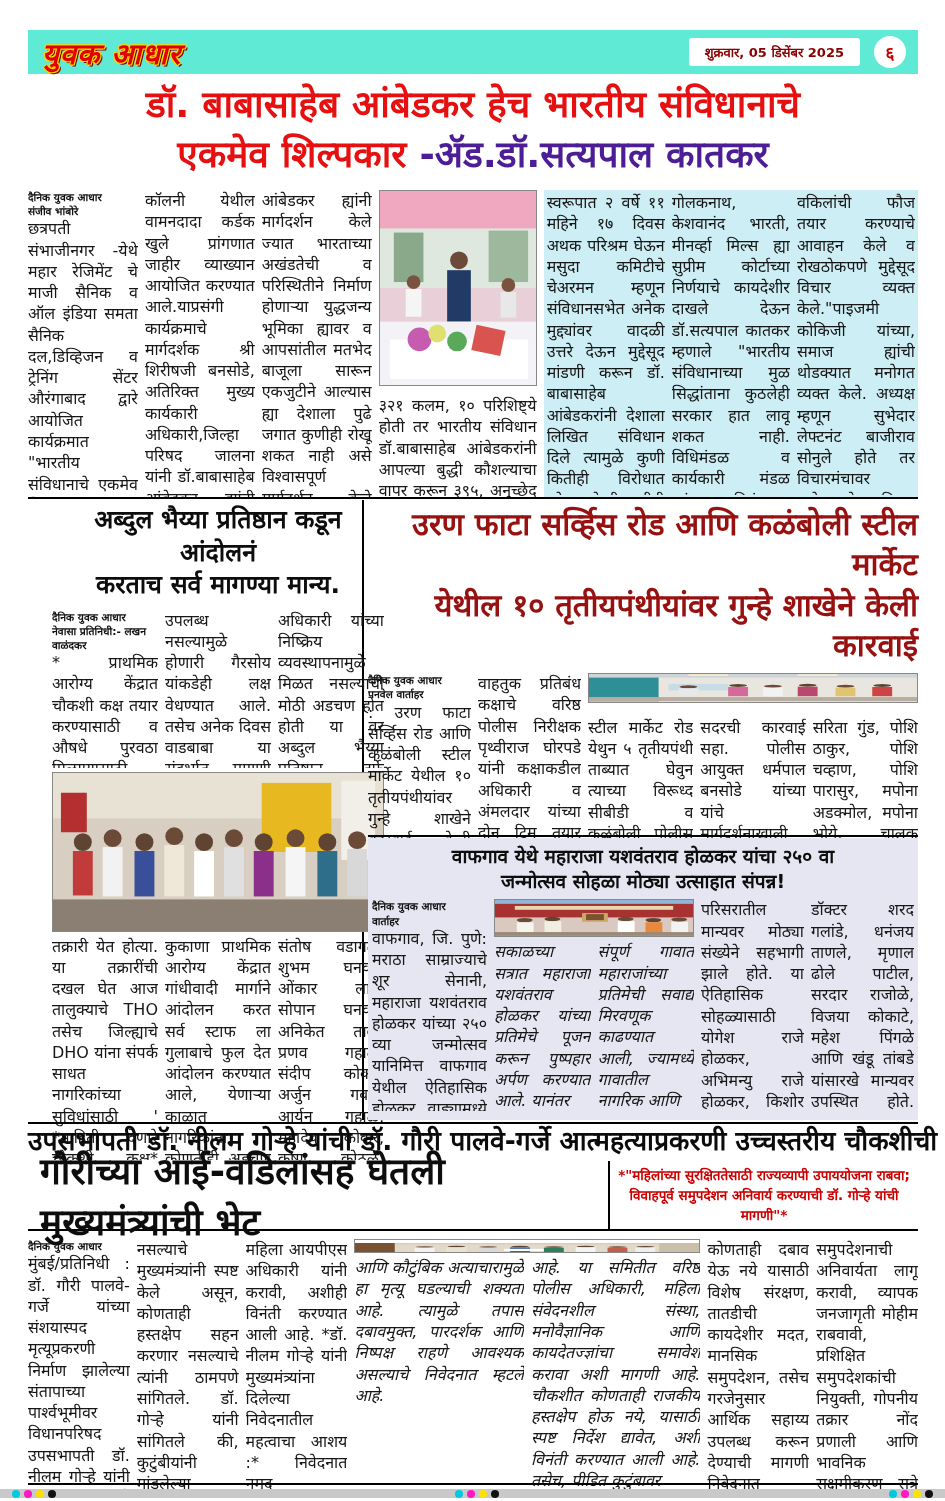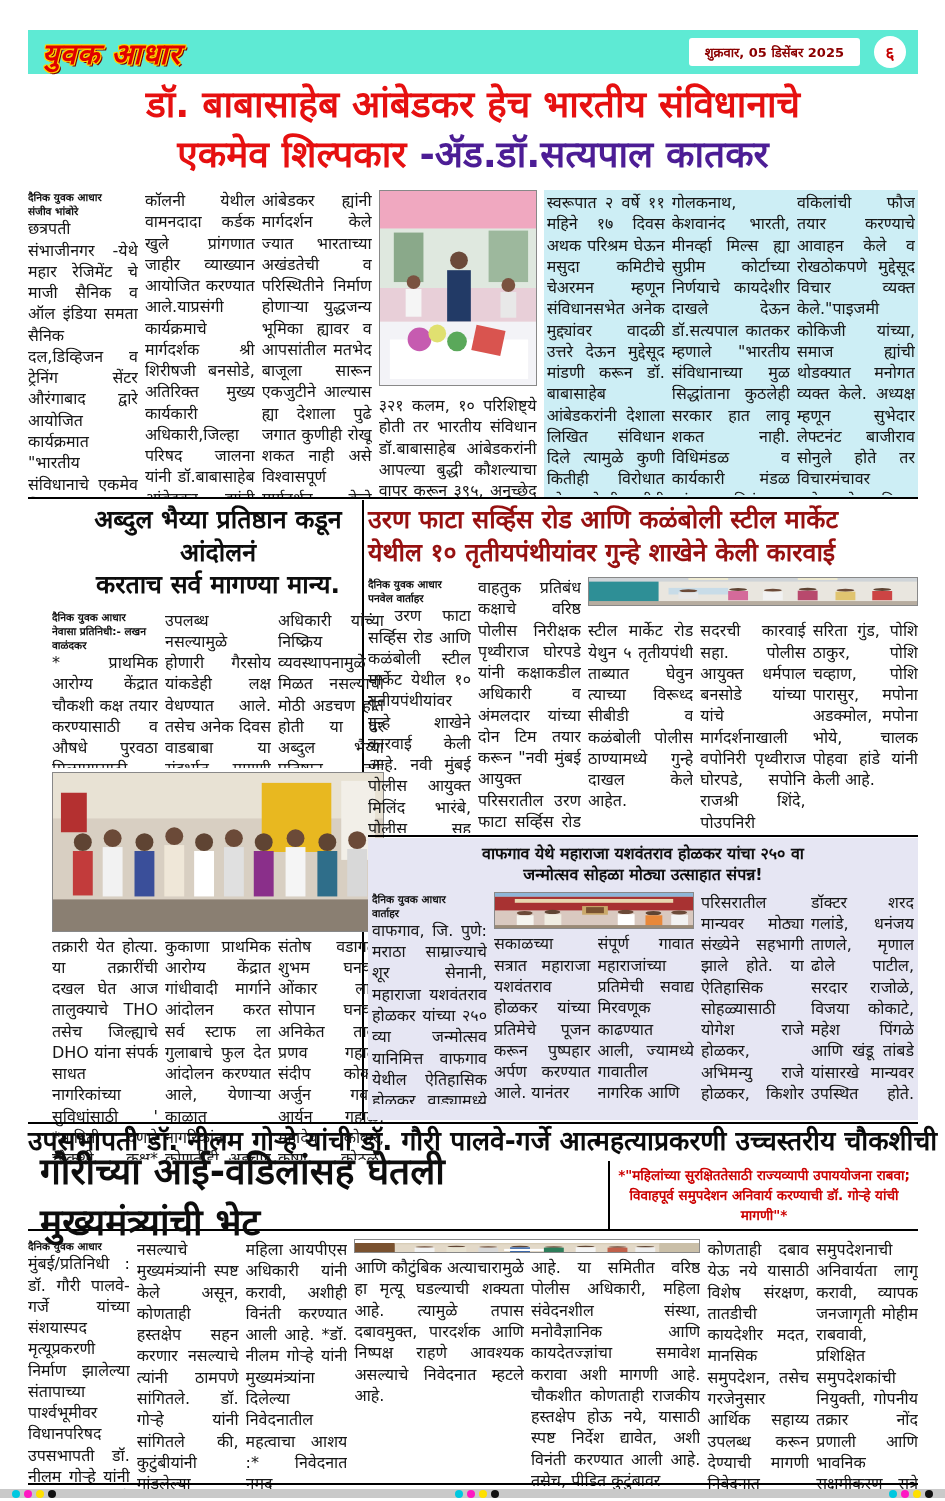--- a/index.html
+++ b/index.html
@@ -32,45 +32,45 @@
   
   .hline{position:absolute;background:#000;height:1.5px;}
   .vline{position:absolute;background:#000;width:1.5px;}
   
   .abdul{position:absolute;left:28px;top:502px;width:332px;height:618px;margin-left:24px;}
   .abdul h2{margin:2px 0 8px 0;text-align:center;font-size:25px;line-height:1.3;color:#0d0d0d;}
   .threecol{display:flex;gap:7px;}
   .threecol .col{flex:1;}
   
   .uran{position:absolute;left:368px;top:502px;width:550px;height:330px;}
-  .uran h2{margin:2px 0 8px 0;text-align:left;font-size:25px;line-height:1.3;color:#971111;}
+  .uran h2{margin:2px 0 8px 0;text-align:right;font-size:31px;line-height:1.3;color:#971111;}
   .uran-body{display:flex;gap:7px;height:256px;}
   .uran-body .col{flex:0 0 103px;}
   .uran-right{flex:1;display:flex;flex-direction:column;gap:14px;}
   .uran-caption{display:flex;gap:7px;flex:1;}
   .uran-caption .col{flex:1;}
   
   .holkar{position:absolute;left:368px;top:838px;width:550px;height:282px;background:#e6e6f3;padding:4px 4px 0 4px;}
-  .holkar h2{margin:2px 0 6px 0;text-align:center;font-size:16px;line-height:1.3;color:#0d0d0d;}
+  .holkar h2{margin:2px 0 6px 0;text-align:center;font-size:19px;line-height:1.3;color:#0d0d0d;}
   .holkar-body{display:flex;gap:7px;height:212px;}
   .holkar-body .c1{flex:0 0 115px;}
-  .holkar-mid{flex:0 0 200px;display:flex;flex-direction:column;gap:4px;}
+  .holkar-mid{flex:0 0 200px;display:flex;flex-direction:column;gap:4px;font-style:italic;}
   .holkar-cap{display:flex;gap:7px;flex:1;}
   .holkar-cap .col{flex:1;}
   .holkar-body .c3,.holkar-body .c4{flex:1;}
   
   .gorhe{position:absolute;left:28px;top:1124px;width:890px;height:362px;}
   .gorhe h2{margin:0;text-align:center;font-size:26.5px;line-height:1.25;color:#0b0b0b;white-space:nowrap;}
   .subrow{display:flex;align-items:center;border-bottom:2px solid #000;height:70px;margin-top:4px;}
   .sub-left{flex:0 0 580px;font-size:37px;font-weight:bold;color:#0d0d0d;padding-left:12px;}
   .sub-div{width:2px;background:#000;height:100%;}
   .sub-right{flex:1;text-align:center;color:#cc0000;font-weight:bold;font-size:13.5px;line-height:1.5;padding:0 6px;}
   .gorhe-body{display:flex;gap:7px;margin-top:8px;height:252px;}
   .gorhe-body .tcol{flex:1;}
-  .gorhe-mid{flex:0 0 346px;display:flex;flex-direction:column;gap:4px;}
+  .gorhe-mid{flex:0 0 346px;display:flex;flex-direction:column;gap:4px;font-style:italic;}
   .gorhe-cap{display:flex;gap:7px;flex:1;}
   .gorhe-cap .col{flex:1;}
   
   .footer-bar{position:absolute;left:0;top:1489px;width:945px;height:9px;background:#c9c9c9;}
   .dots{position:absolute;top:1489px;height:9px;display:flex;align-items:center;gap:4px;}
   .dot{width:8px;height:8px;border-radius:50%;}
   .d-c{background:#00c8e0;} .d-m{background:#ff17c3;} .d-y{background:#ffe000;} .d-k{background:#111;}
 </style>
 </head>
 <body>

